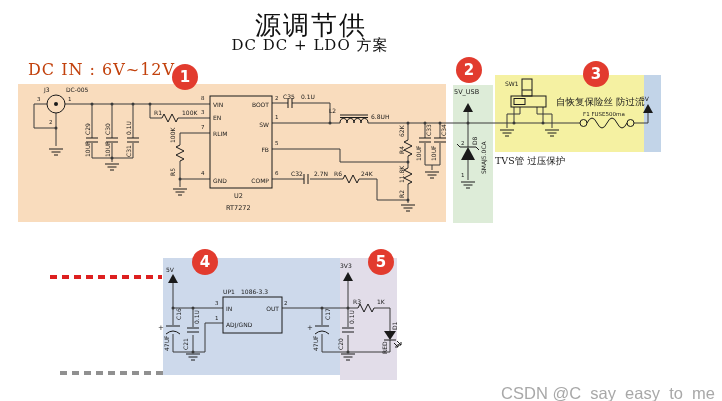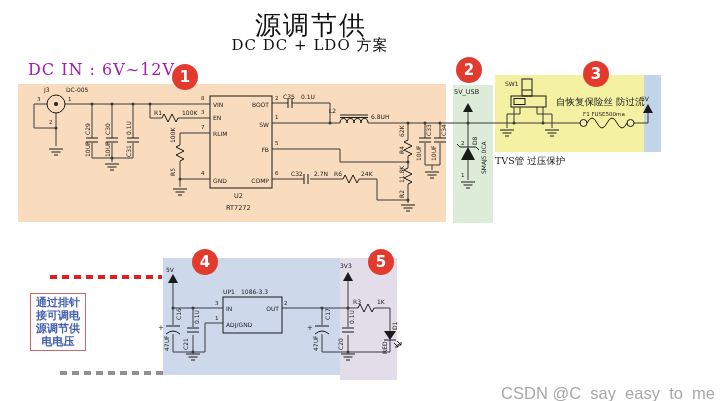--- a/index.html
+++ b/index.html
@@ -4,21 +4,21 @@
 <style>
   html,body{margin:0;padding:0;background:#ffffff;}
   .stage{position:relative;width:722px;height:401px;background:#ffffff;overflow:hidden;
          font-family:"DejaVu Sans","Liberation Sans",sans-serif;}
   .stage > svg{position:absolute;left:0;top:0;}
   .title{position:absolute;left:211px;top:8px;width:200px;text-align:center;
          font-family:"DejaVu Serif","Liberation Serif",serif;font-size:26px;color:#111;letter-spacing:2px;}
   .subtitle{position:absolute;left:200px;top:36px;width:220px;text-align:center;
          font-family:"DejaVu Serif","Liberation Serif",serif;font-size:15px;color:#111;letter-spacing:1px;}
   .dcin{position:absolute;left:28px;top:60px;font-family:"DejaVu Serif","Liberation Serif",serif;
-         font-size:16px;color:#a21caf;letter-spacing:1px;}
+         font-size:16px;color:#c2410c;letter-spacing:1px;}
   .notebox{position:absolute;left:30px;top:293px;width:54px;border:1.5px solid #c96a6a;background:#fffdfd;
          padding:2px 0;text-align:center;font-family:"DejaVu Serif","Liberation Serif",serif;
          font-weight:bold;font-size:11px;line-height:13px;color:#3f5fae;}
   .watermark{position:absolute;right:7px;top:384px;font-size:16.5px;color:#a8a8a8;
          font-family:"Liberation Sans","DejaVu Sans",sans-serif;}
   svg text{fill:#1a1a1a;font-family:"DejaVu Sans","Liberation Sans",sans-serif;}
   .t55{font-size:5.5px;} .t6{font-size:6px;} .t65{font-size:6.5px;} .t7{font-size:7px;}
   .t95{font-size:9.5px;font-family:"DejaVu Serif","Liberation Serif",serif;}
   .anchor-end{text-anchor:end;}
   .wire{stroke:#3a3a3a;stroke-width:1;fill:none;}
@@ -281,22 +281,16 @@
   <g>
     <circle cx="381" cy="262" r="13" fill="#e23b2e"></circle>
     <text class="badge-num" x="381" y="267">5</text>
   </g>
 </svg>
 
 <div class="title">源调节供</div>
 <div class="subtitle">DC DC + LDO 方案</div>
 <div class="dcin">DC IN : 6V~12V</div>
 
-<div class="notebox">
-  <div>通过排针</div>
-  <div>接可调电</div>
-  <div>源调节供</div>
-  <div>电电压</div>
+
+<div class="watermark">CSDN @C_say_easy_to_me</div>
+
 </div>
 
-<div class="watermark">CSDN @C_say_easy_to_me</div>
-
-</div>
-
 </body></html>

